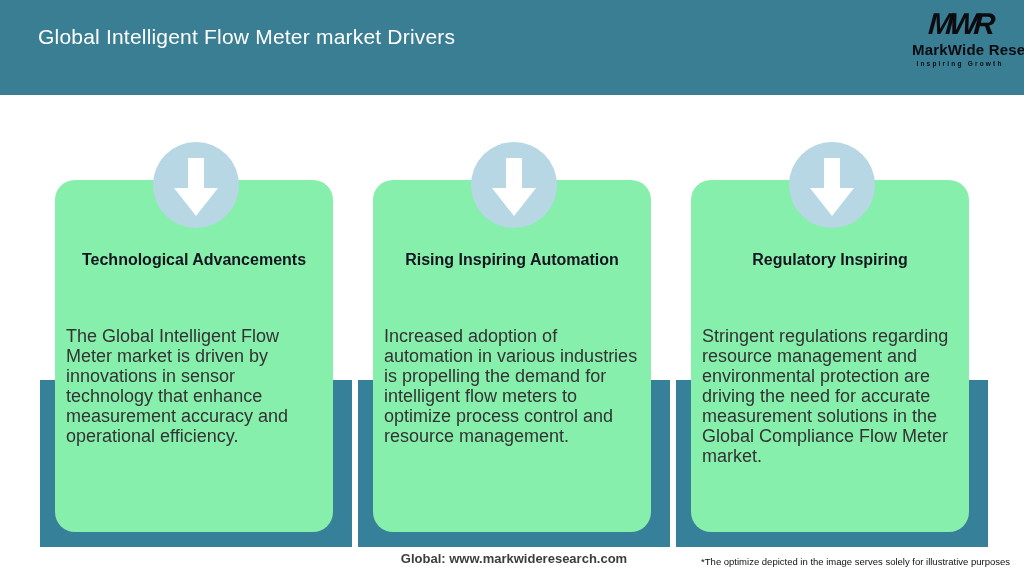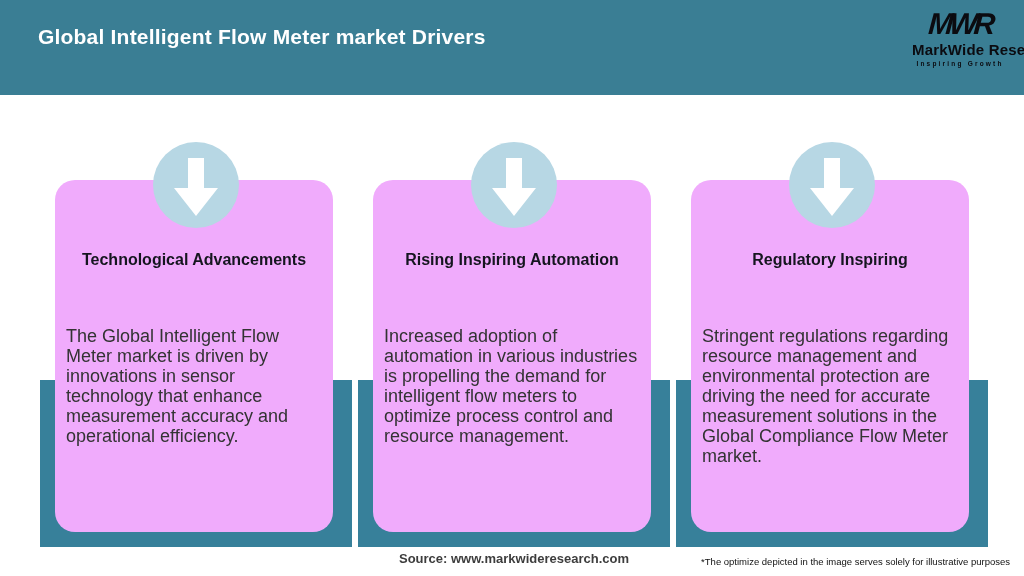--- a/index.html
+++ b/index.html
@@ -15,21 +15,21 @@
   
   .header {
     position: absolute; left: 0; top: 0;
     width: 1024px; height: 95px;
     background: #3A7E94;
   }
   .header-title {
     position: absolute; left: 38px; top: 25px;
     color: #ffffff;
     font-size: 21px;
-    font-weight: bold;
+    font-weight: normal;
     letter-spacing: 0.2px;
   }
   .logo {
     position: absolute; right: 16px; top: 8px;
     width: 96px;
     text-align: center;
     color: #0b0b10;
   }
   .logo-mark {
     font-size: 30px;
@@ -58,21 +58,21 @@
   .ribbon {
     position: absolute;
     top: 380px;
     width: 312px; height: 167px;
     background: #37809A;
   }
   .card {
     position: absolute;
     top: 180px;
     width: 278px; height: 352px;
-    background: #f0abfc;
+    background: #86efac;
     border-radius: 20px;
   }
   .pos-0 .ribbon { left: 40px; }  .pos-0 .card { left: 55px; }
   .pos-1 .ribbon { left: 358px; } .pos-1 .card { left: 373px; }
   .pos-2 .ribbon { left: 676px; } .pos-2 .card { left: 691px; }
 
   .circle {
     position: absolute;
     top: -38px; left: 98px;
     width: 86px; height: 86px;
@@ -162,14 +162,14 @@
     <div class="circle">
       <svg class="arrow-svg" viewBox="0 0 44 58">
         <path d="M14 0 H30 V30 H44 L22 58 L0 30 H14 Z" fill="#FFFFFF"></path>
       </svg>
     </div>
     <div class="card-title">Regulatory Inspiring</div>
     <div class="card-body">Stringent regulations regarding resource management and environmental protection are driving the need for accurate measurement solutions in the Global Compliance Flow Meter market.</div>
   </div>
 </div>
 
-<div class="source">Source: www.markwideresearch.com</div>
+<div class="source">Global: www.markwideresearch.com</div>
 <div class="disclaimer">*The optimize depicted in the image serves solely for illustrative purposes</div>
 
 </body></html>

